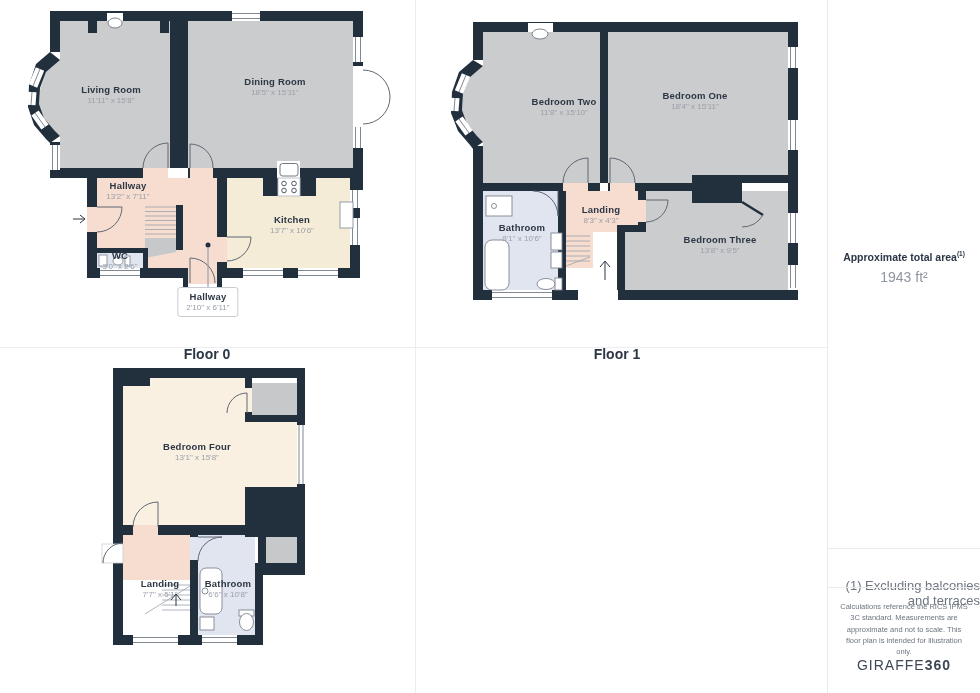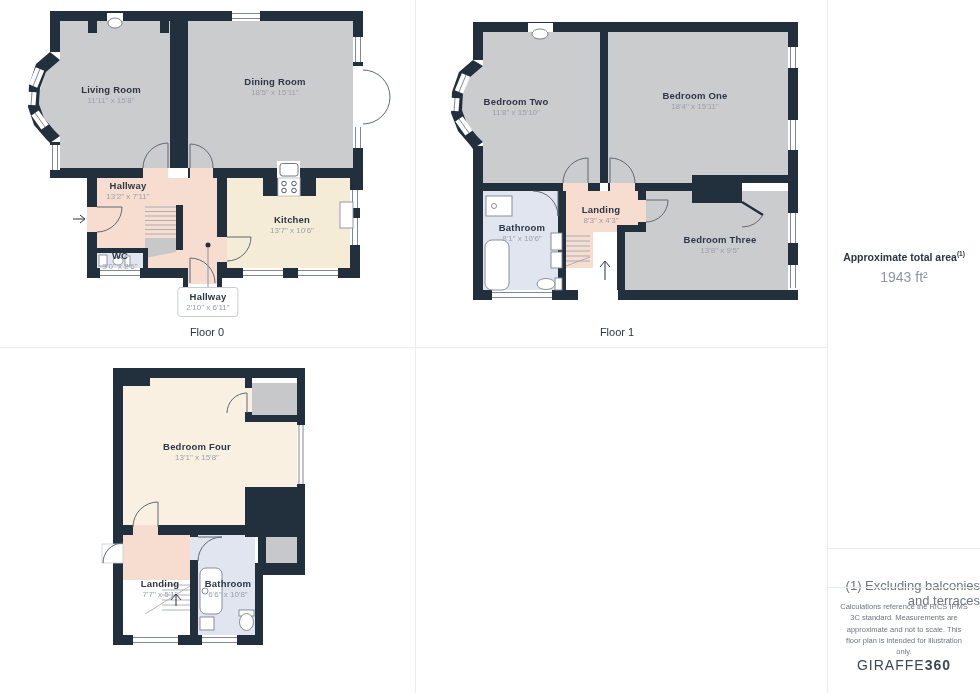--- a/index.html
+++ b/index.html
@@ -6,22 +6,22 @@
   .canvas{position:relative;width:980px;height:693px;background:#ffffff;
           font-family:"Liberation Sans",sans-serif;overflow:hidden;}
   .gridline{position:absolute;background:#ebedee;}
   .v1{left:415px;top:0;width:1px;height:693px;}
   .h1{left:0;top:347px;width:827px;height:1px;}
   svg.plan{position:absolute;left:0;top:0;}
 
   .room-label{position:absolute;transform:translateX(-50%);text-align:center;white-space:nowrap;}
   .room-name{display:block;font-weight:bold;font-size:9.5px;letter-spacing:.2px;color:#2c3645;}
   .room-dims{display:block;font-size:8px;color:#9aa0aa;margin-top:1px;}
-  .floor-label{position:absolute;transform:translateX(-50%);font-weight:normal;
-               font-size:11px;color:#2c3645;white-space:nowrap;}
+  .floor-label{position:absolute;transform:translateX(-50%);font-weight:bold;
+               font-size:14px;color:#2c3645;white-space:nowrap;margin-top:20px;}
 
   .callout{position:absolute;left:208px;top:287px;transform:translateX(-50%);
            background:#fff;border:1px solid #c7ccd2;border-radius:3px;
            padding:3px 8px 4px;text-align:center;white-space:nowrap;}
   .callout .room-name{font-size:9.5px;}
   .callout .room-dims{font-size:8px;}
 
   .sidebar{position:absolute;left:827px;top:0;width:153px;height:693px;
            border-left:1px solid #e9eaec;box-sizing:border-box;}
   .area-block{position:absolute;left:0;top:250px;width:100%;text-align:center;}
@@ -405,21 +405,21 @@
   <div class="room-label" style="left:120px;top:250px">
     <span class="room-name">WC</span>
     <span class="room-dims">3'0" x 2'6"</span>
   </div>
   <div class="callout">
     <span class="room-name">Hallway</span>
     <span class="room-dims">2'10" x 6'11"</span>
   </div>
   <div class="floor-label" style="left:207px;top:326px">Floor 0</div>
 
-  <div class="room-label" style="left:516px;top:96px">
+  <div class="room-label" style="left:564px;top:96px">
     <span class="room-name">Bedroom Two</span>
     <span class="room-dims">11'8" x 15'10"</span>
   </div>
   <div class="room-label" style="left:695px;top:90px">
     <span class="room-name">Bedroom One</span>
     <span class="room-dims">18'4" x 15'11"</span>
   </div>
   <div class="room-label" style="left:522px;top:222px">
     <span class="room-name">Bathroom</span>
     <span class="room-dims">8'1" x 10'6"</span>

